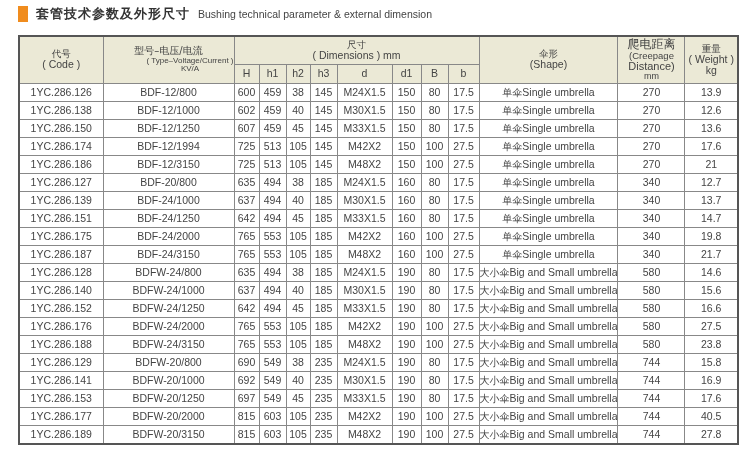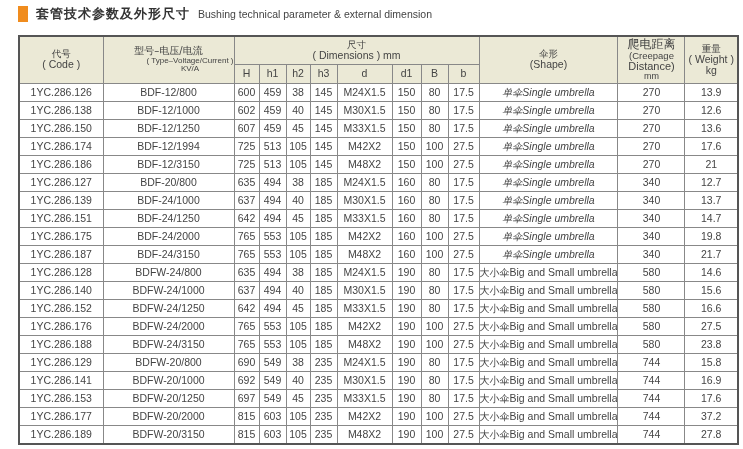--- a/index.html
+++ b/index.html
@@ -14,21 +14,21 @@
                border: 2px solid #555; table-layout: fixed; }
   table.spec th, table.spec td { border: 1px solid #888; padding: 0; text-align: center;
                font-size: 10.5px; color: #444; white-space: nowrap; overflow: hidden; }
   table.spec th { background: #ebe9d6; font-weight: normal; line-height: 1.05; }
   table.spec td { height: 16.4px; line-height: 16px; background: #fff; }
   .th-cn { font-family: "DejaVu Sans", sans-serif; font-size: 9.5px; display: block; }
   .th-en { display: block; font-size: 10.5px; }
   .th-small { font-size: 8px; display: block; margin-left: 43px; }
   .th-small-cn { font-family: "DejaVu Sans", sans-serif; font-size: 10px; display: block; }
   td.shape { font-size: 10px; text-align: left; padding-left: 3px; }
-  td.shape.single { text-align: center; padding-left: 0; font-style: italic; }
+  td.shape.single { text-align: center; padding-left: 0; }
   .shape-cn { font-family: "DejaVu Sans", sans-serif; font-size: 10px; }
 </style>
 </head>
 <body>
 
 <div class="title-bar">
   <div class="title-square"></div>
   <span class="title-cn">套管技术参数及外形尺寸</span>
   <span class="title-en">Bushing technical parameter &amp; external dimension</span>
 </div>
@@ -368,21 +368,21 @@
         <td>815</td>
         <td>603</td>
         <td>105</td>
         <td>235</td>
         <td>M42X2</td>
         <td>190</td>
         <td>100</td>
         <td>27.5</td>
         <td class="shape"><span class="shape-cn">大小伞</span><span>Big and Small umbrella</span></td>
         <td>744</td>
-        <td>37.2</td>
+        <td>40.5</td>
       </tr>
       <tr>
         <td>1YC.286.189</td>
         <td>BDFW-20/3150</td>
         <td>815</td>
         <td>603</td>
         <td>105</td>
         <td>235</td>
         <td>M48X2</td>
         <td>190</td>

